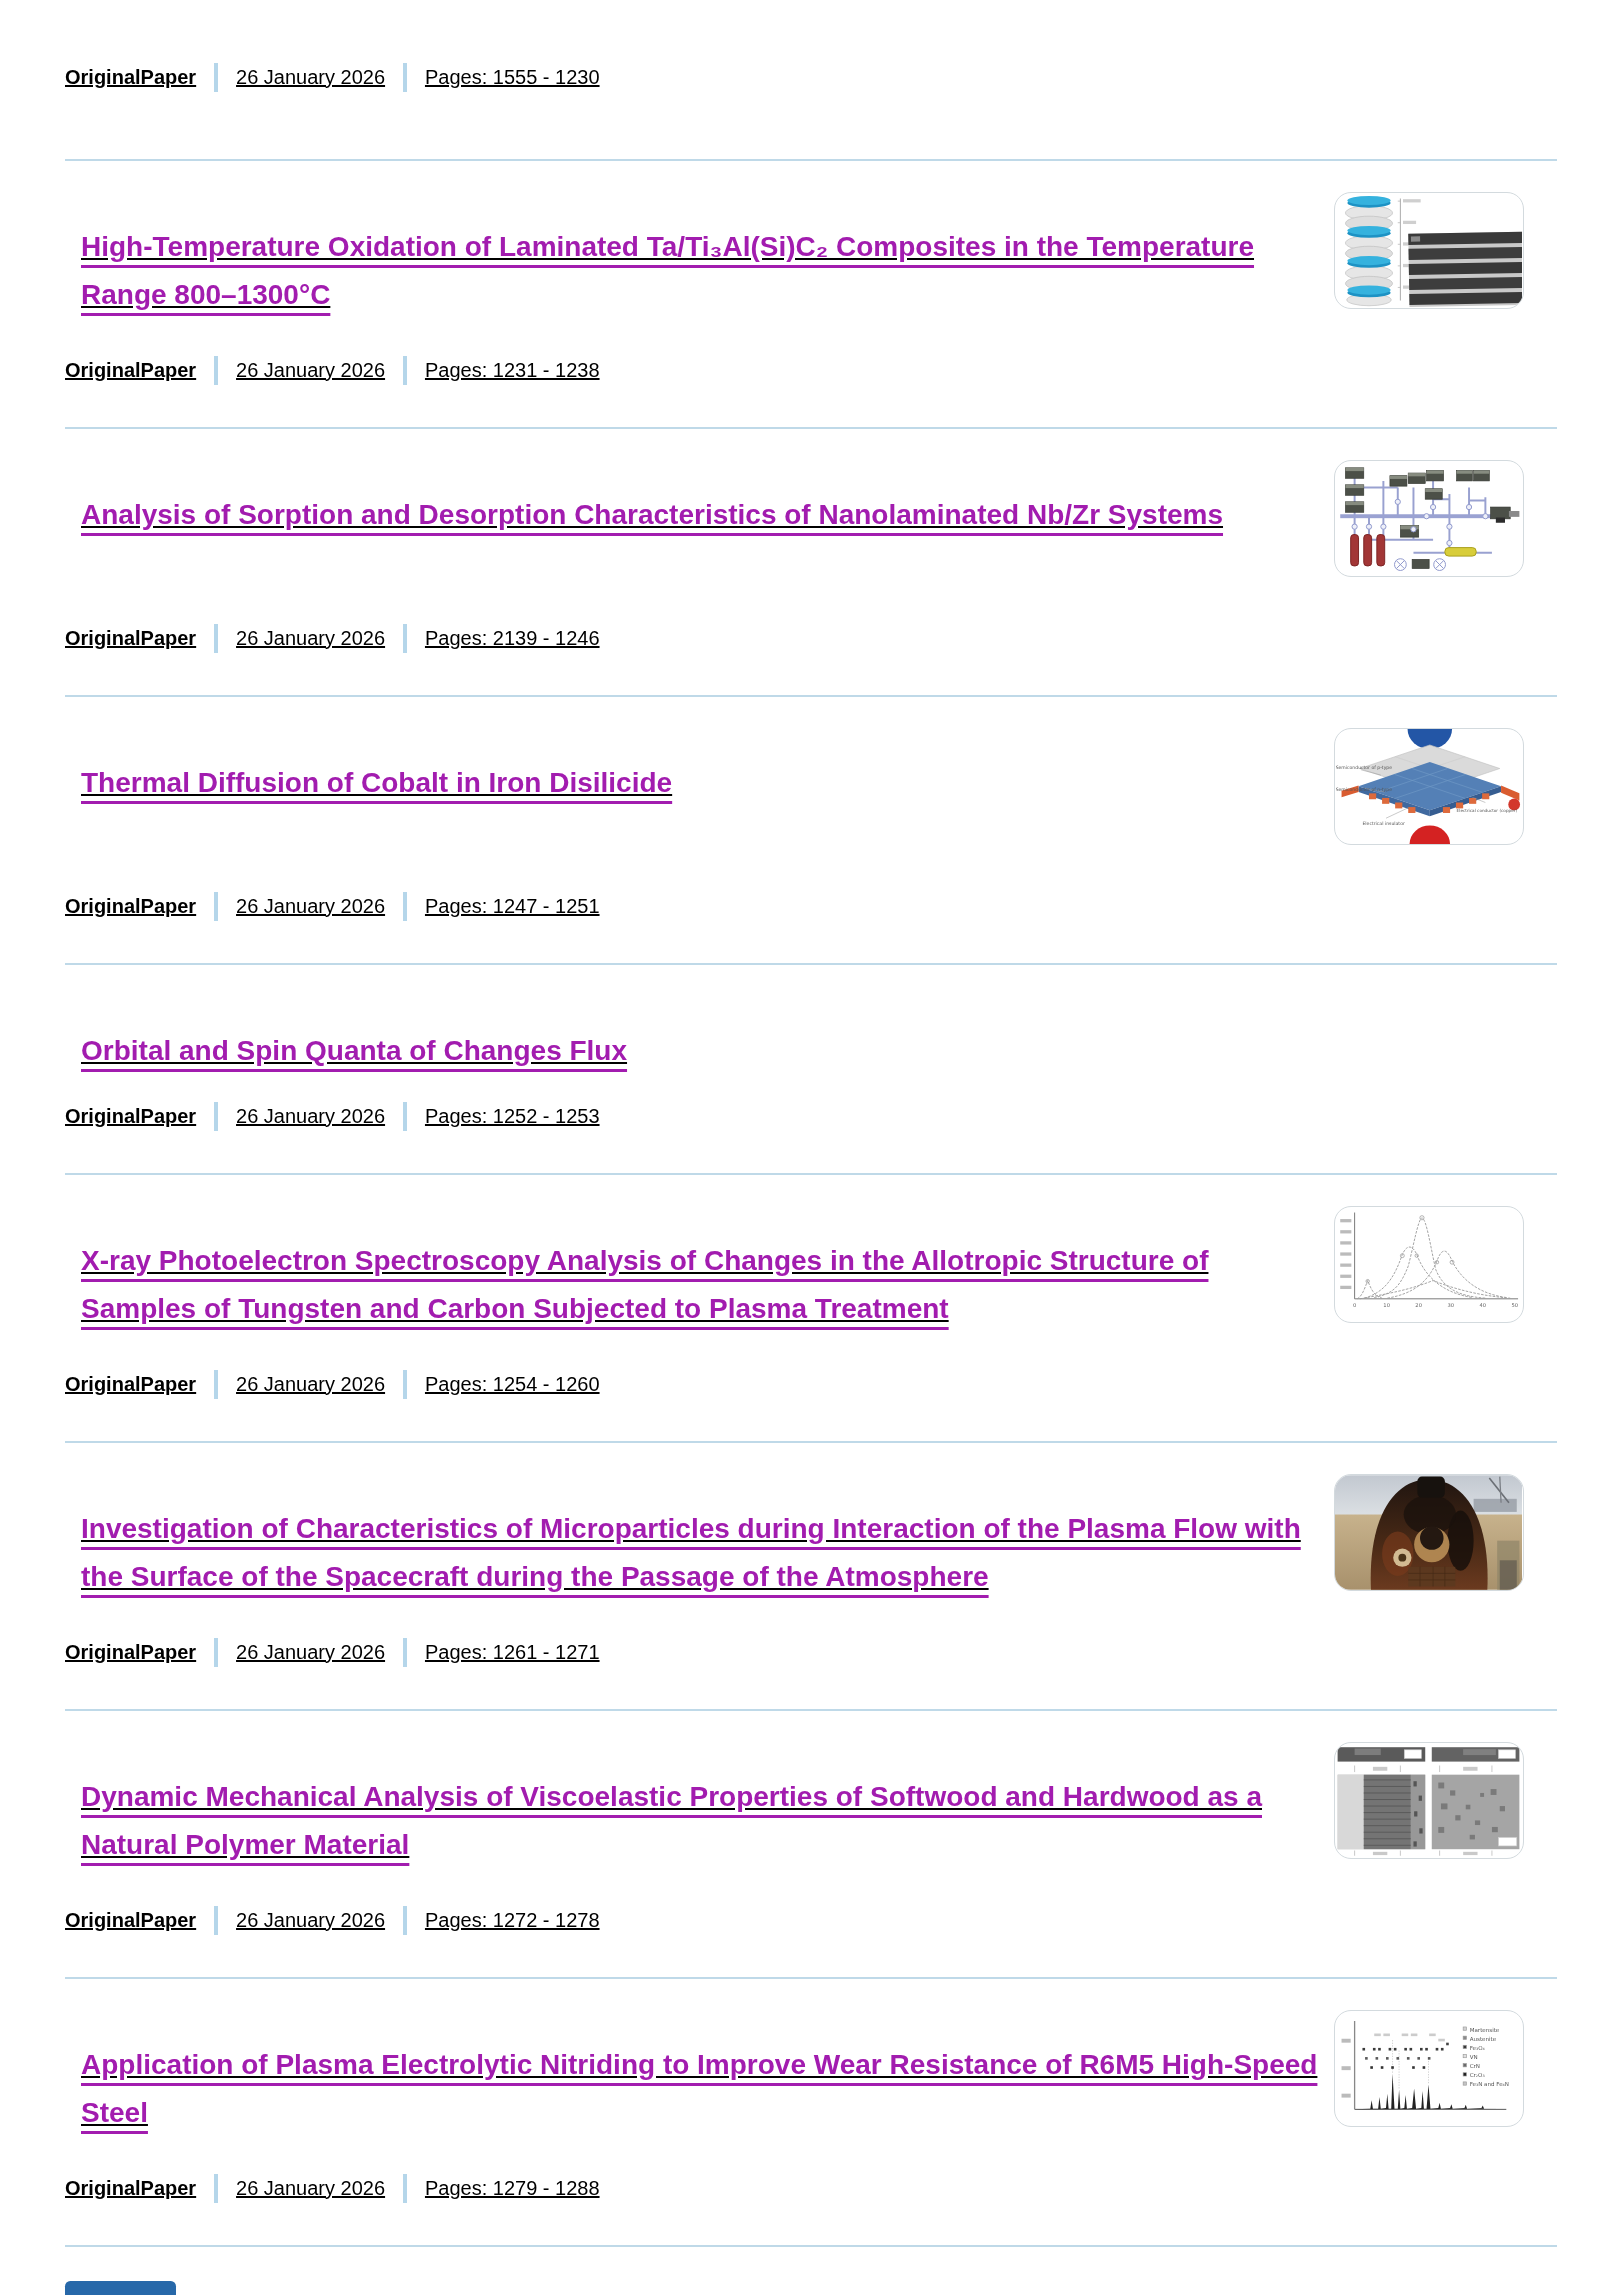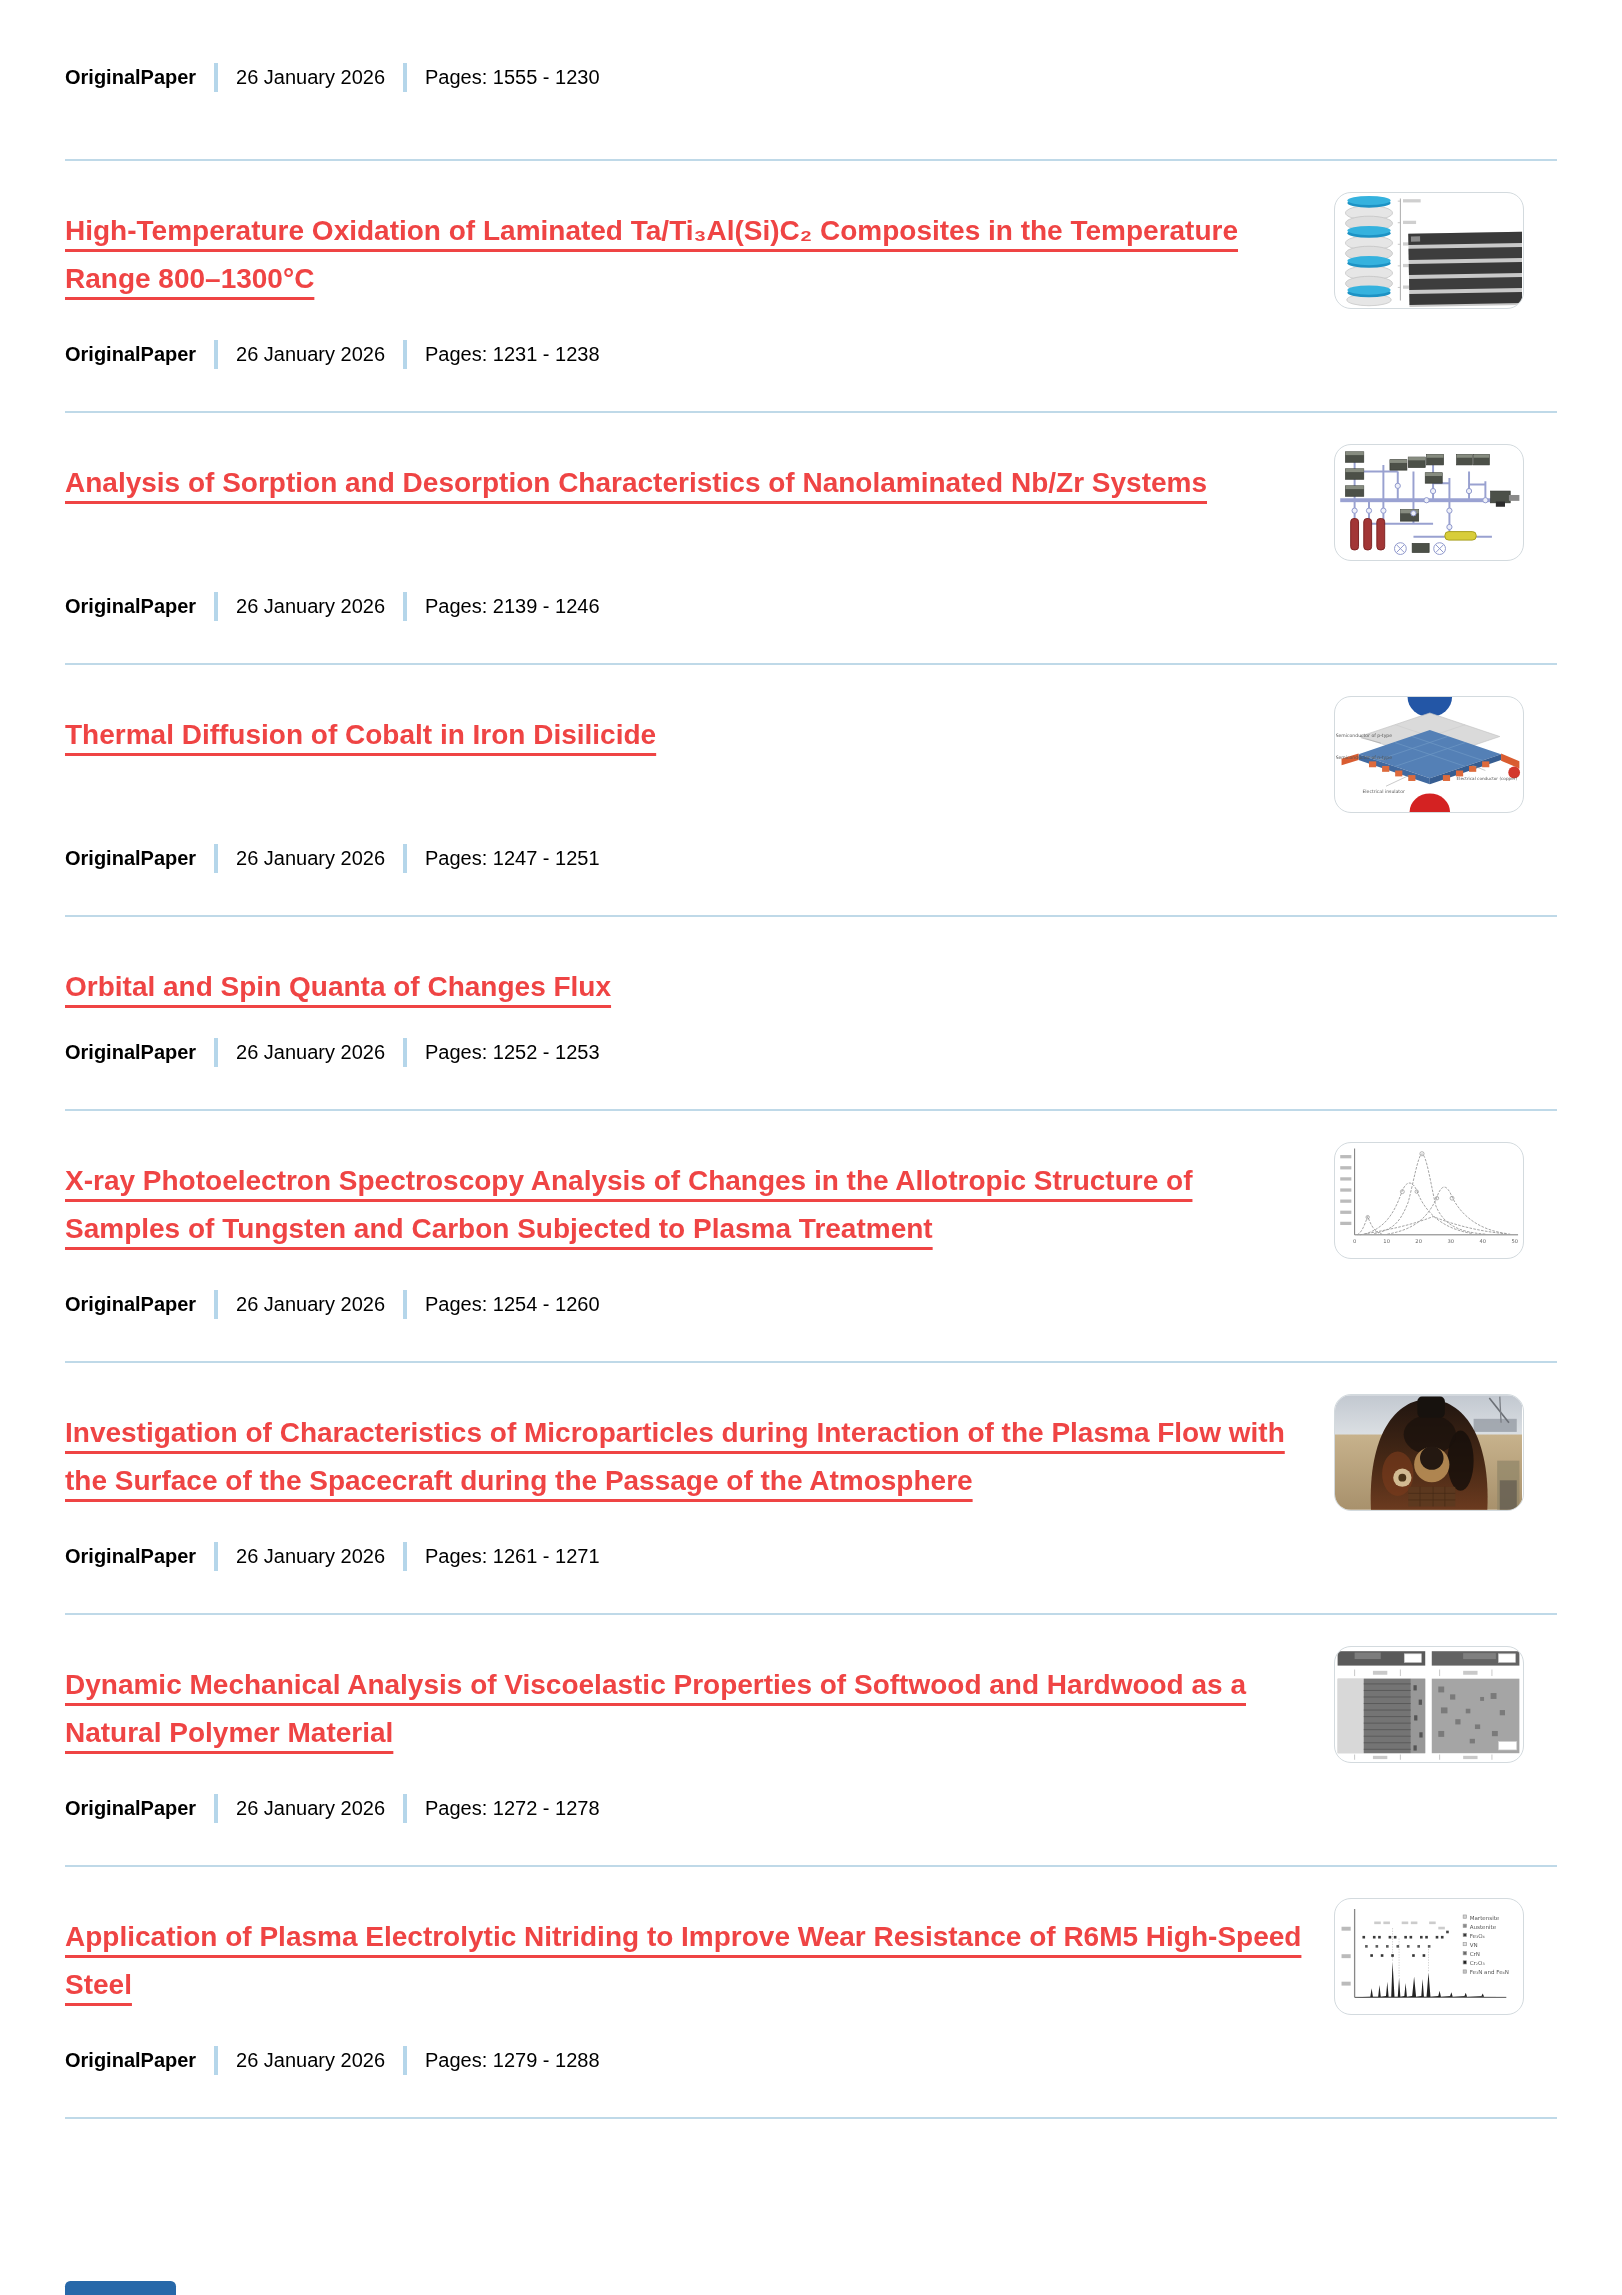--- a/index.html
+++ b/index.html
@@ -5,35 +5,35 @@
   * { box-sizing: border-box; }
   html, body { margin: 0; padding: 0; }
   body {
     width: 1622px; height: 2295px;
     background: #ffffff;
     font-family: "Liberation Sans", "DejaVu Sans", sans-serif;
     color: #000;
     position: relative;
     overflow: hidden;
   }
-  .container { padding: 0 65px 0 65px; }
+  .container { padding: 0 65px 0 65px; text-decoration: underline; }
 
   .top-block { padding-top: 63px; padding-bottom: 67px; }
 
   .meta-row { display: flex; align-items: center; font-size: 20px; line-height: 29px; color: #000; }
   .m-type { font-weight: 700; }
   .sep { width: 3.3px; height: 29px; background: #b5d6ea; margin: 0 18.3px; flex: none; }
 
   .article { position: relative; border-top: 2px solid #bfd9e8; padding: 46px 0 42px; }
   .article .content { min-height: 133px; }
   .article.no-thumb .content { min-height: 75px; }
 
   .title {
-    margin: 0; max-width: 1243px;
-    font-size: 28px; line-height: 48px; font-weight: 700; color: #ef4444;
+    margin: 16px; max-width: 1243px;
+    font-size: 28px; line-height: 48px; font-weight: 700; color: #a21caf;
     text-decoration: underline; text-decoration-thickness: 3.3px; text-underline-offset: 8.5px;
     cursor: pointer;
   }
 
   .thumb {
     position: absolute; top: 31px; right: 33px;
     width: 190px; height: 117px;
     border: 1.3px solid #d3dade; border-radius: 17px;
     overflow: hidden; background: #fff; display: block; cursor: pointer;
   }

